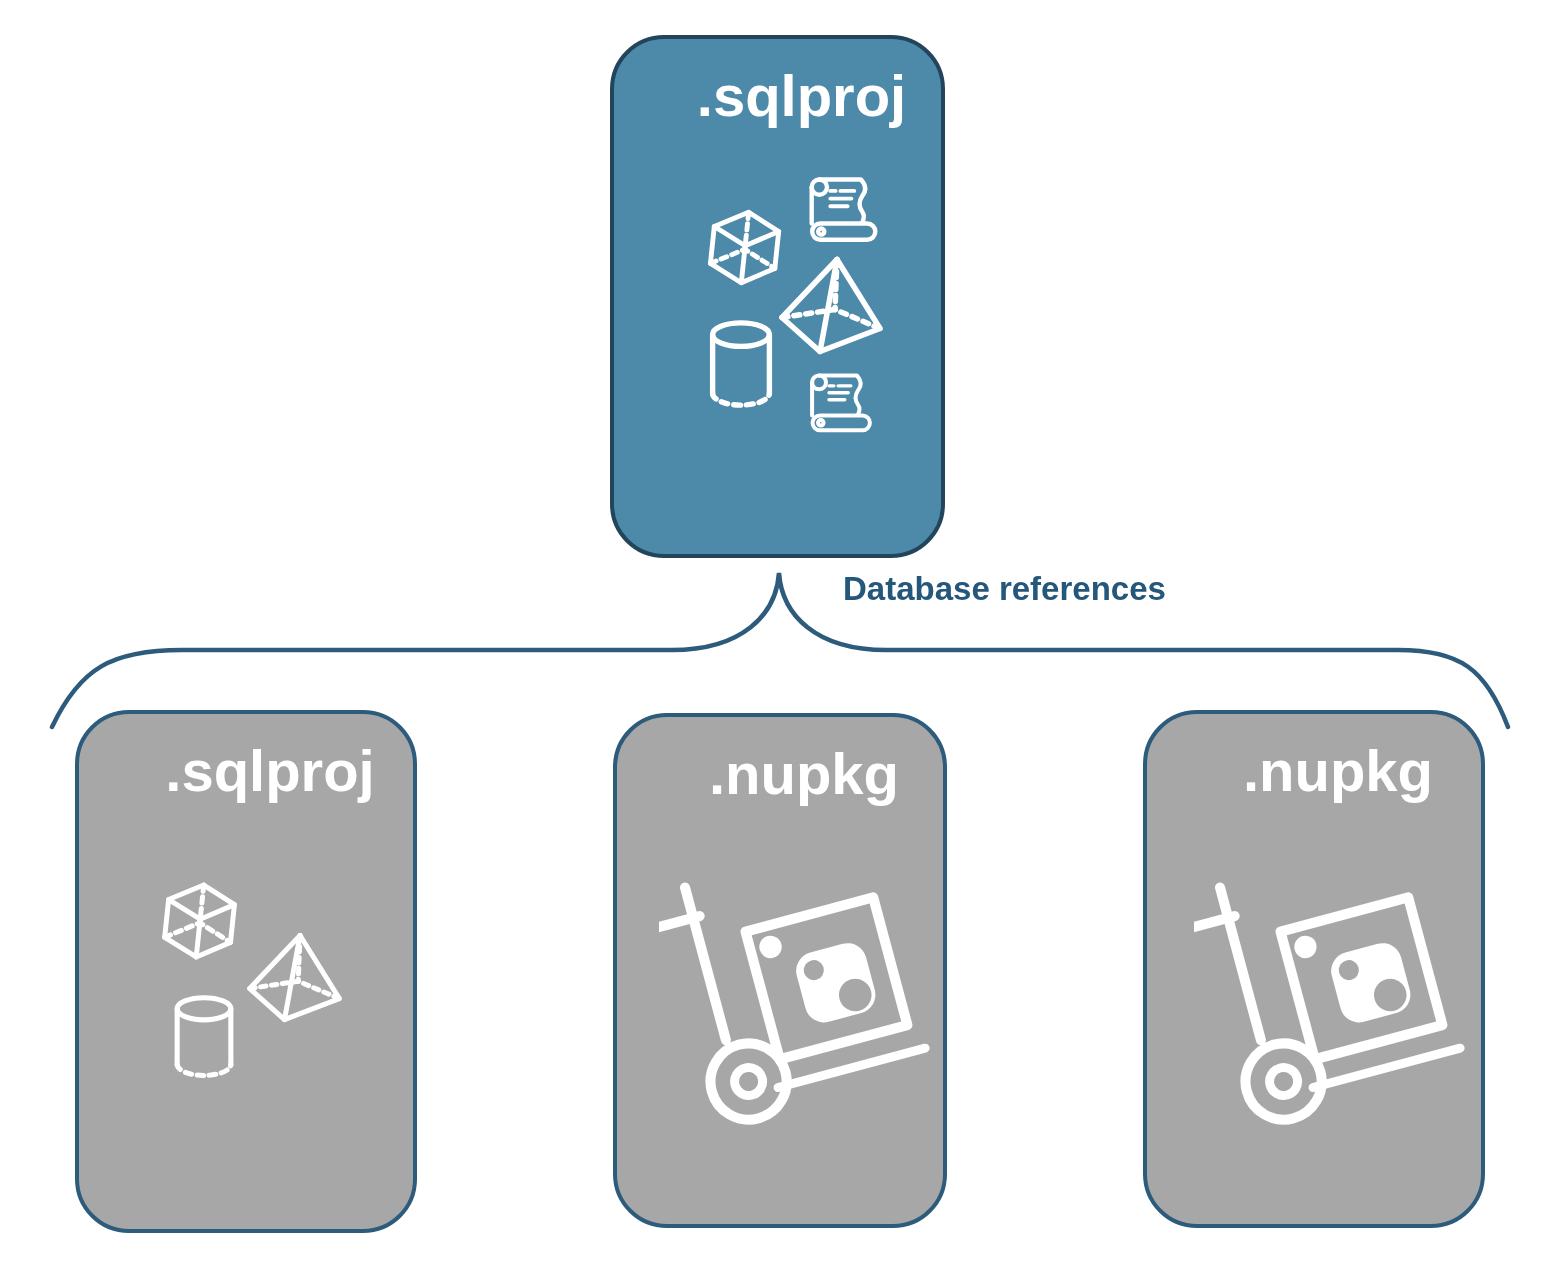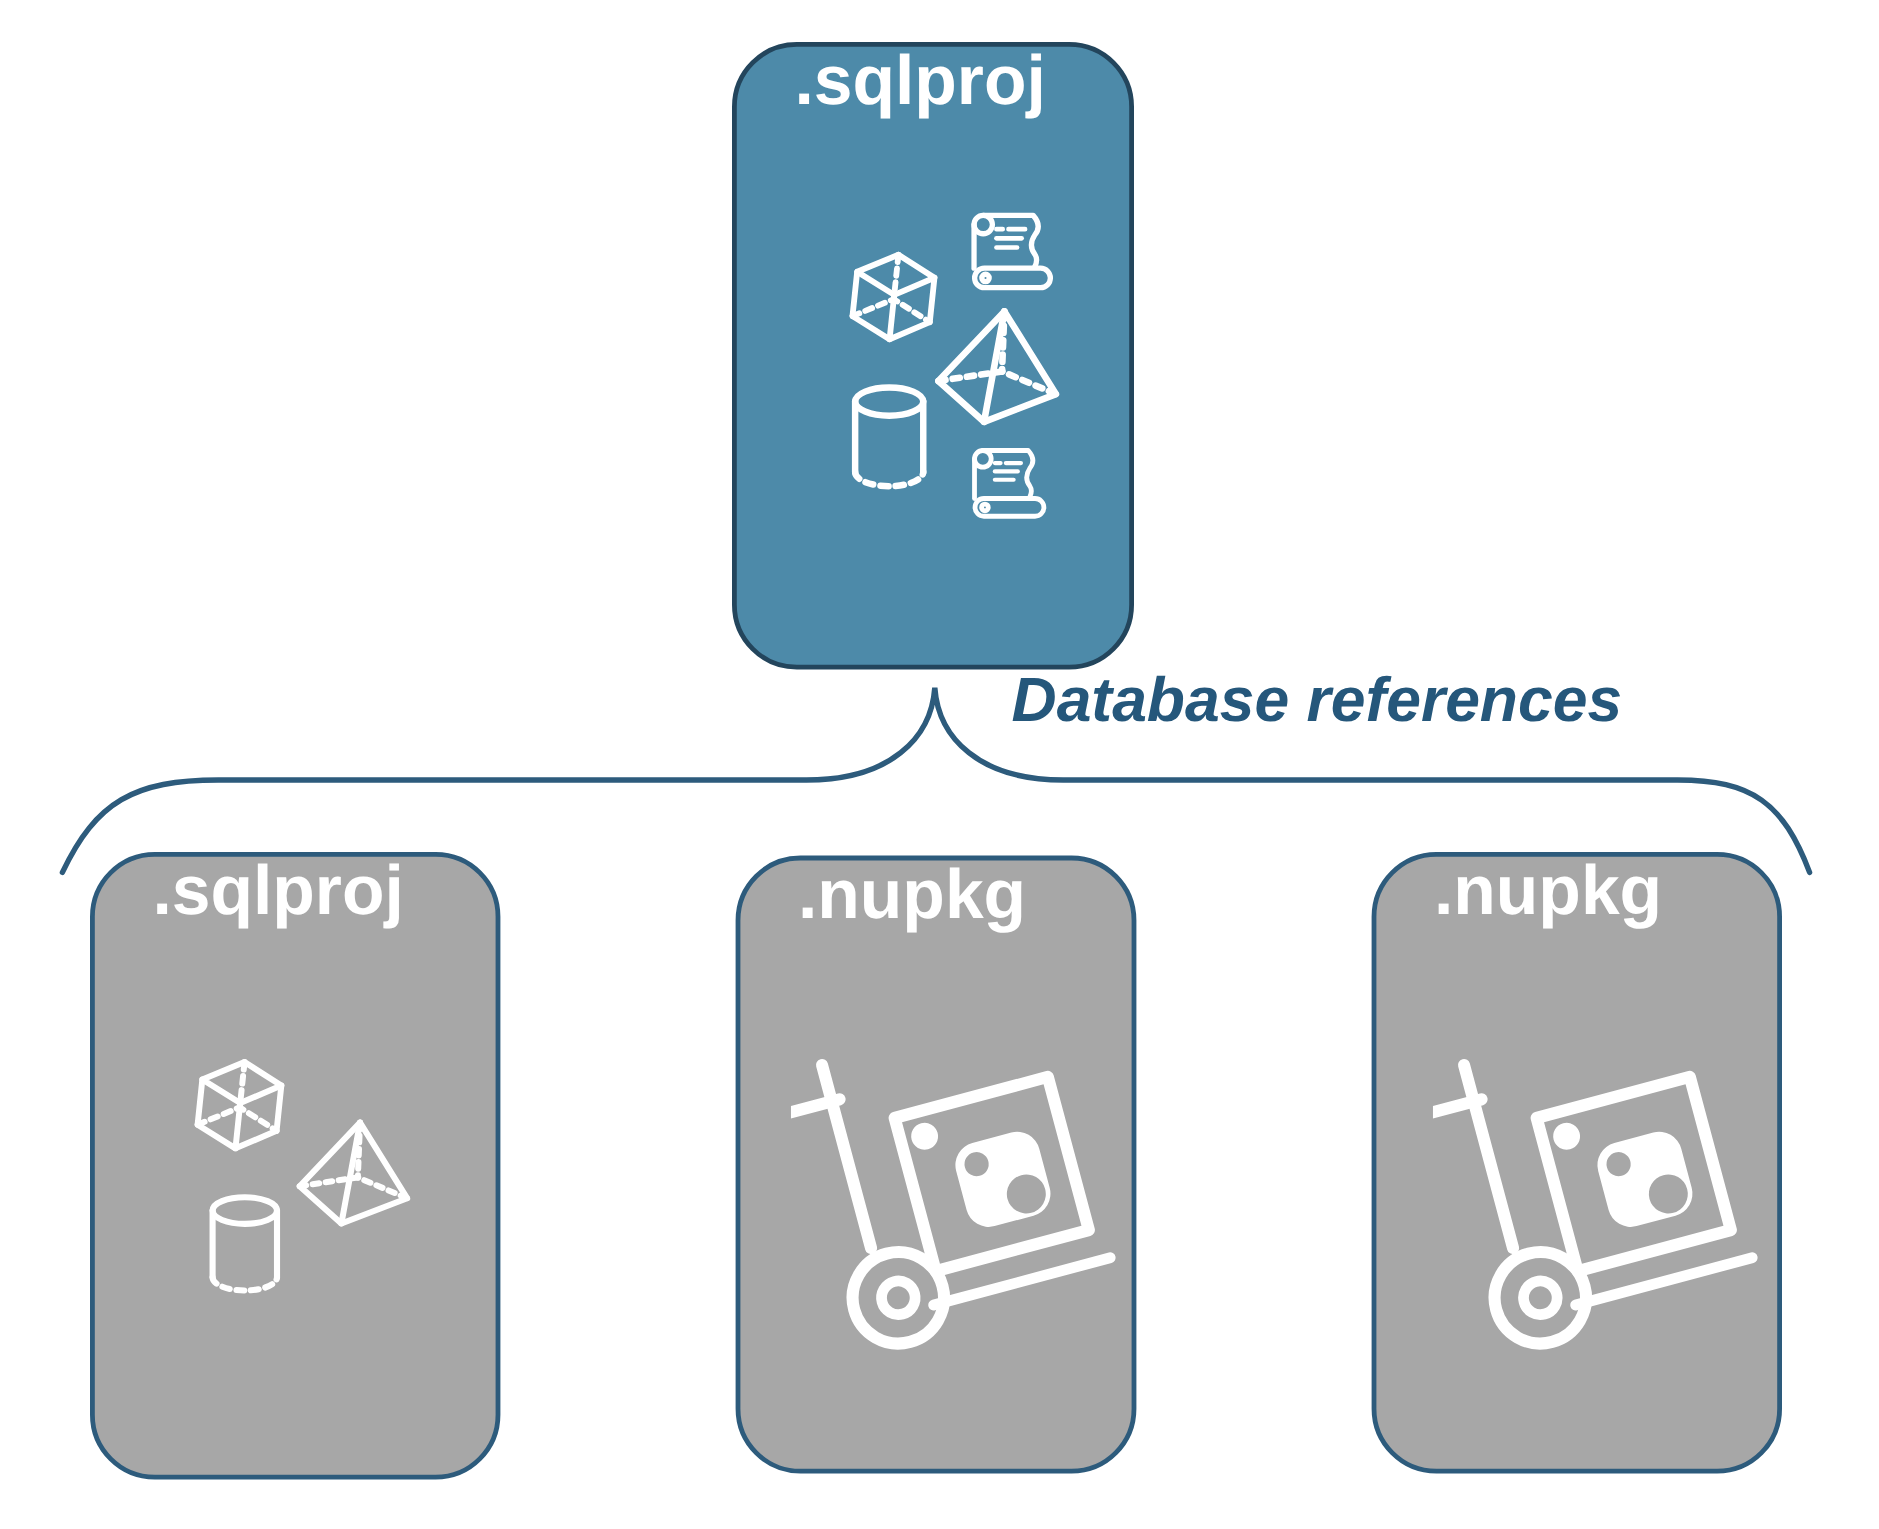--- a/index.html
+++ b/index.html
@@ -19,38 +19,38 @@
   }
   .card.root{
     left:610px;top:35px;width:335px;height:523px;
     background:var(--root-fill,#4d8aa9);
     border-color:var(--root-border,#23455c);
   }
   .card.child-1{left:75px;top:710px;width:342px;height:523px;}
   .card.child-2{left:613px;top:713px;width:334px;height:515px;}
   .card.child-3{left:1143px;top:710px;width:342px;height:518px;}
   .node-title{
-    text-align:left;
+    margin-top:28px;
+    text-align:center;
     font-size:58px;
     font-weight:700;
     color:var(--title-color,#ffffff);
     letter-spacing:0px;
     line-height:1.0;
     padding-left:48px;
   }
   .icon{position:absolute;}
   .connector-label{
     position:absolute;
-    left:843px;top:558px;
-    font-size:52px;
+    left:843px;top:572px;
+    font-size:33px;
     font-weight:700;
     color:var(--label-color,#25577b);
     line-height:1.0;
     white-space:nowrap;
-    font-style:italic;
   }
   .brace-svg{position:absolute;left:30px;top:563px;width:1500px;height:175px;}
   .brace-path{
     fill:none;
     stroke:var(--connector-color,#2d5b7c);
     stroke-width:4.5;
     stroke-linecap:round;
   }
   .defs{position:absolute;width:0;height:0;overflow:hidden;}
 </style>

